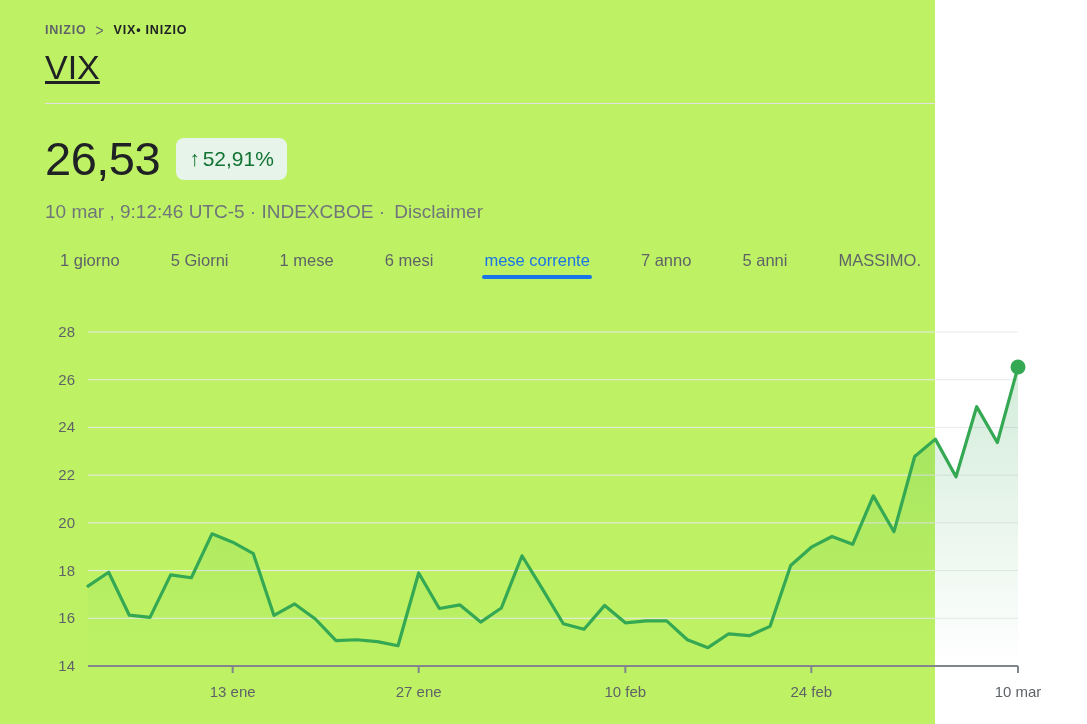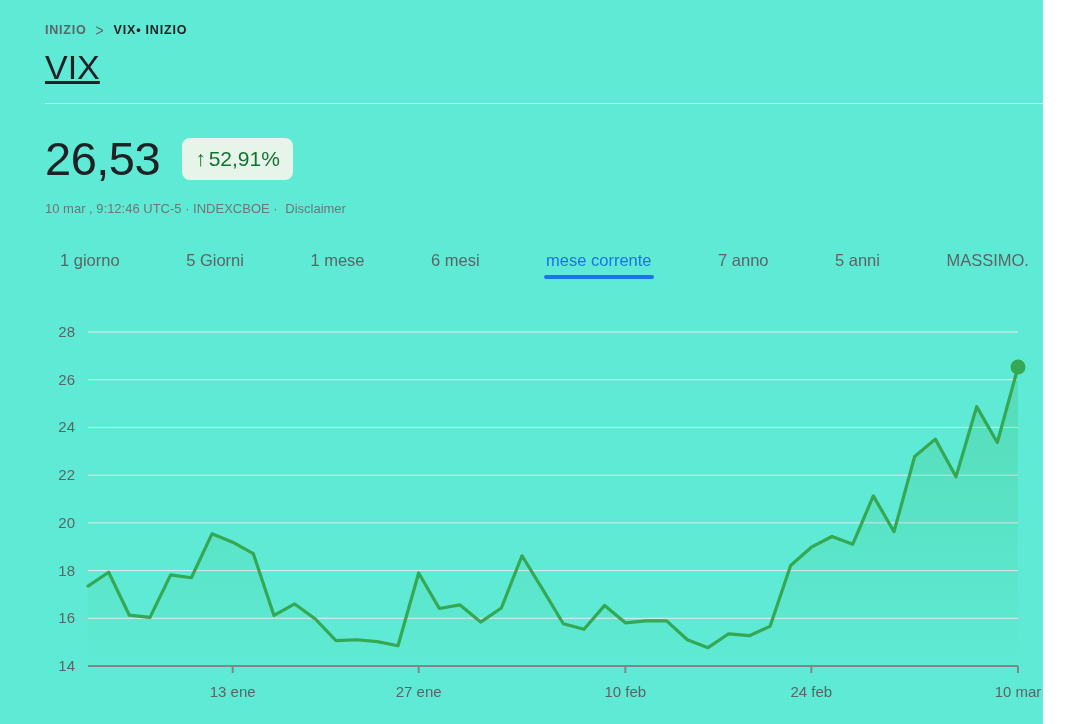--- a/index.html
+++ b/index.html
@@ -1,40 +1,40 @@
 <!DOCTYPE html>
 <html><head>
 <meta charset="utf-8">
 <style>
   * { margin:0; padding:0; box-sizing:border-box; }
   html,body { width:1087px; height:724px; background:#ffffff; overflow:hidden;
               font-family:"Liberation Sans", sans-serif; }
-  .page { position:relative; width:1043px; height:724px; background:#5eead4; }
+  .page { position:relative; width:935px; height:724px; background:#bef264; }
 
   
   .breadcrumb { position:absolute; left:45px; top:22px; display:flex; align-items:center;
                 font-size:12.5px; letter-spacing:0.8px; font-weight:600; }
   .crumb-home { color:#5f6368; text-decoration:none; cursor:pointer; }
   .crumb-sep  { color:#5f6368; margin:0 9px; font-weight:400; font-size:14px; transform:scaleY(1.2); }
   .crumb-current { color:#202124; }
 
   
   .page-title { position:absolute; left:45px; top:48px; font-size:34px; font-weight:400; color:#202124;text-decoration:underline; }
 
   .divider { position:absolute; left:45px; right:0; top:103px; height:1px; background:#e0e2e6; }
 
   
-  .quote-row { position:absolute; left:45px; top:133px; display:flex; align-items:center; gap:22px; }
+  .quote-row { position:absolute; left:45px; top:133px; display:flex; align-items:center; gap:16px; }
   .price { font-size:47px; color:#202124; letter-spacing:-0.5px; line-height:52px; }
   .badge { display:inline-flex; align-items:center; background:#e6f4ea; color:#137333;
            border-radius:8px; padding:9px 13px; font-size:21px; font-weight:500; }
   .badge .arrow { margin-right:3px; font-weight:400; }
   .change-summary { font-size:21px; color:#137333; font-weight:500; }
 
-  .meta { position:absolute; left:45px; top:201px; font-size:13px; color:#70757a; }
+  .meta { position:absolute; left:45px; top:201px; font-size:19px; color:#70757a; }
   .meta .disclaimer { color:#70757a; text-decoration:none; cursor:pointer; margin-left:4px; }
 
   
   .tabs { position:absolute; left:58px; right:12px; top:250px; display:flex;
           justify-content:space-between; align-items:flex-end; }
   .tab { background:none; border:none; font-family:inherit; font-size:16.5px; color:#5f6368;
          line-height:20px; padding:0 2px 9px 2px; position:relative; cursor:pointer; }
   .tab.active { color:#1a73e8; }
   .tab.active::after { content:""; position:absolute; left:0; right:0; bottom:0;
                        height:4px; background:#1a73e8; border-radius:4px; }

